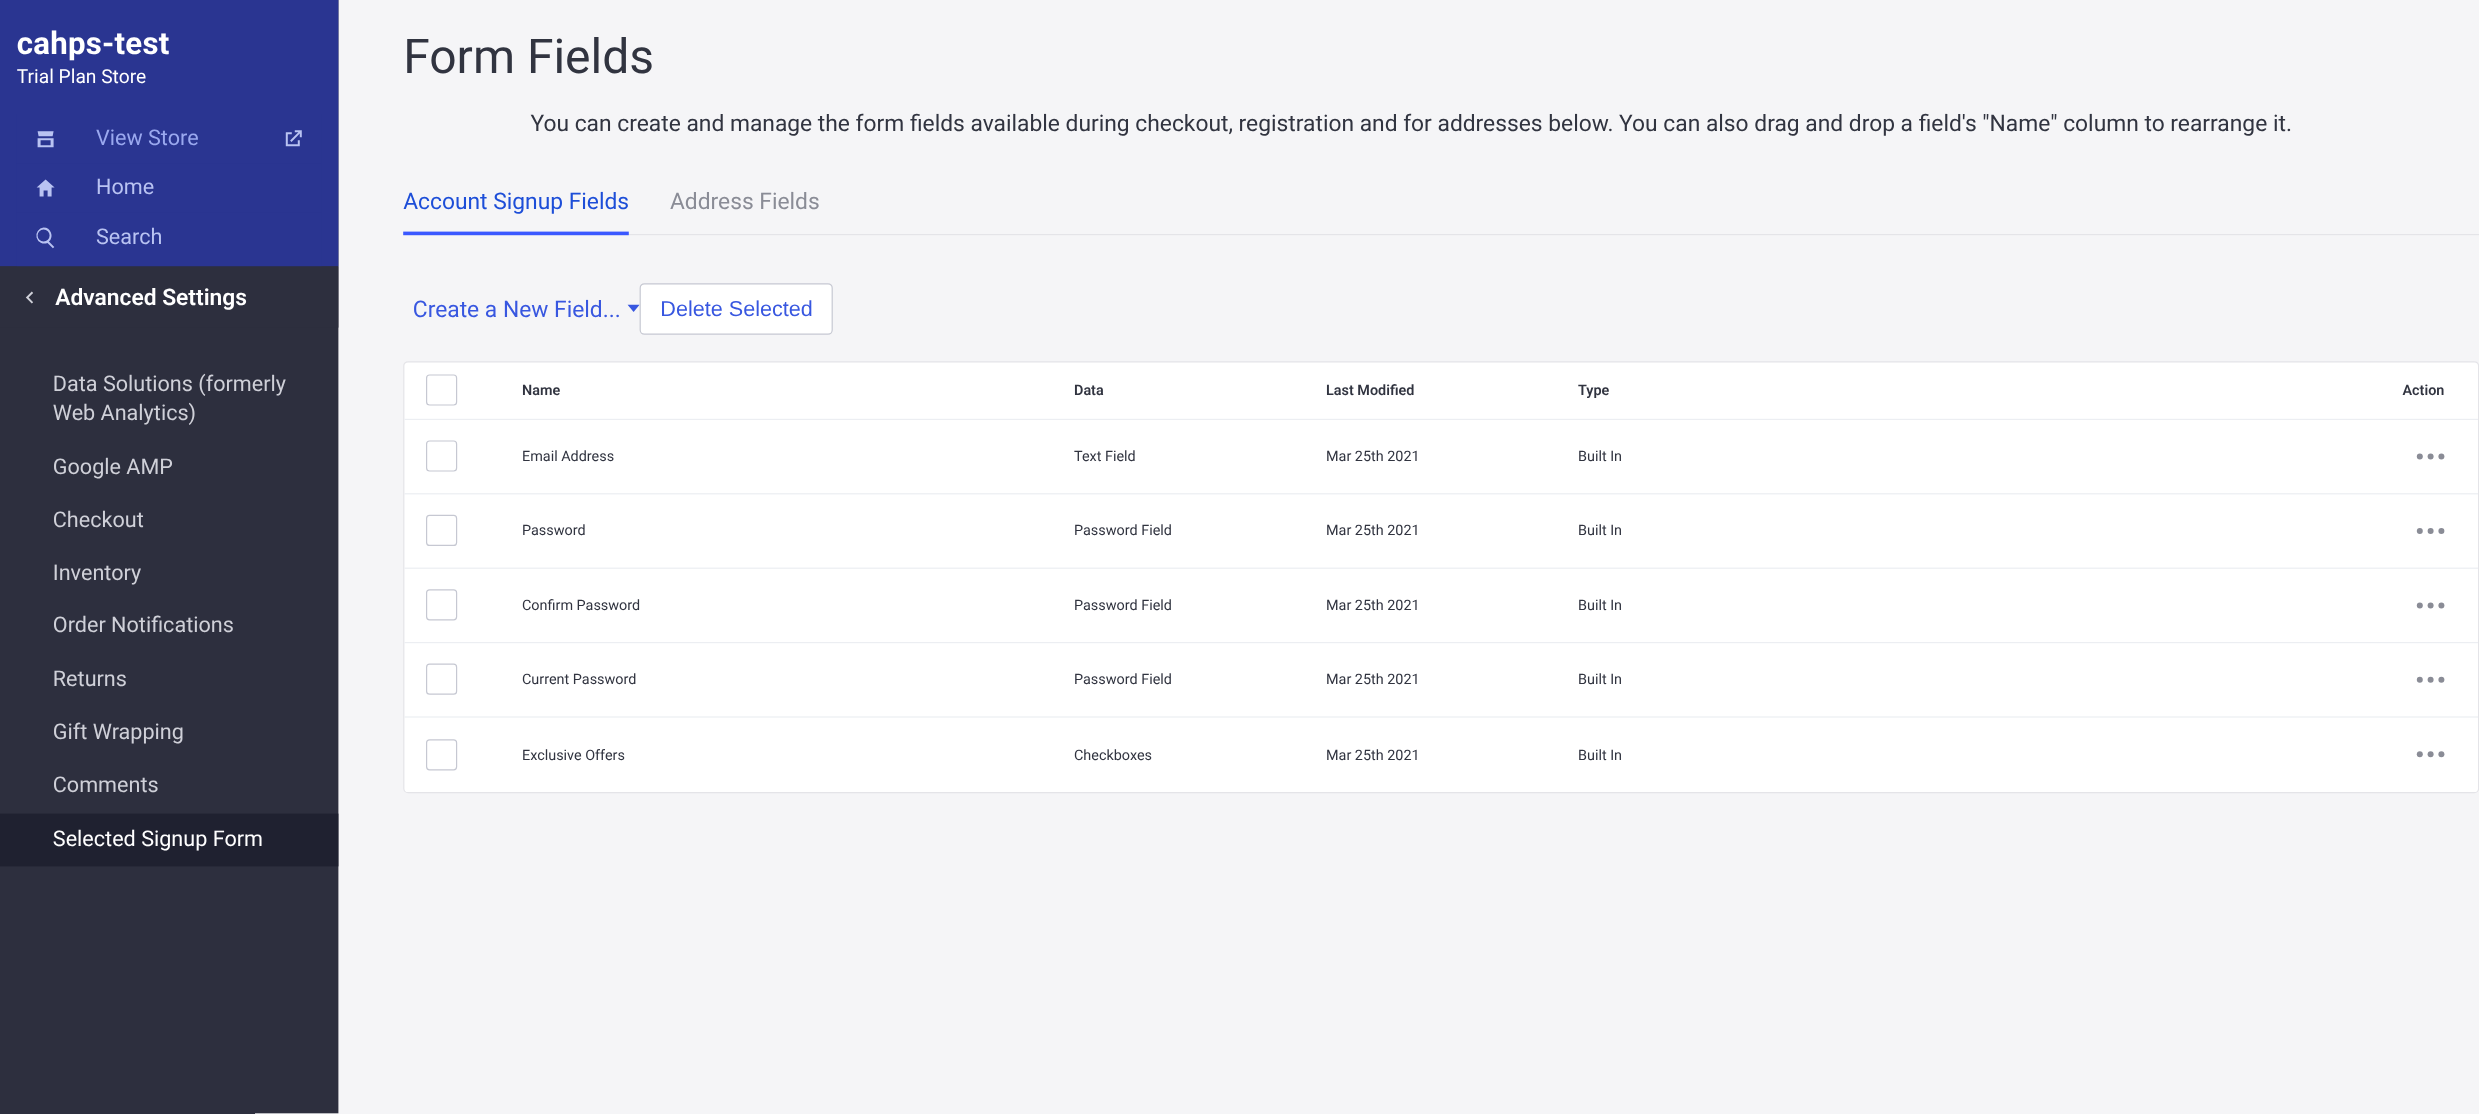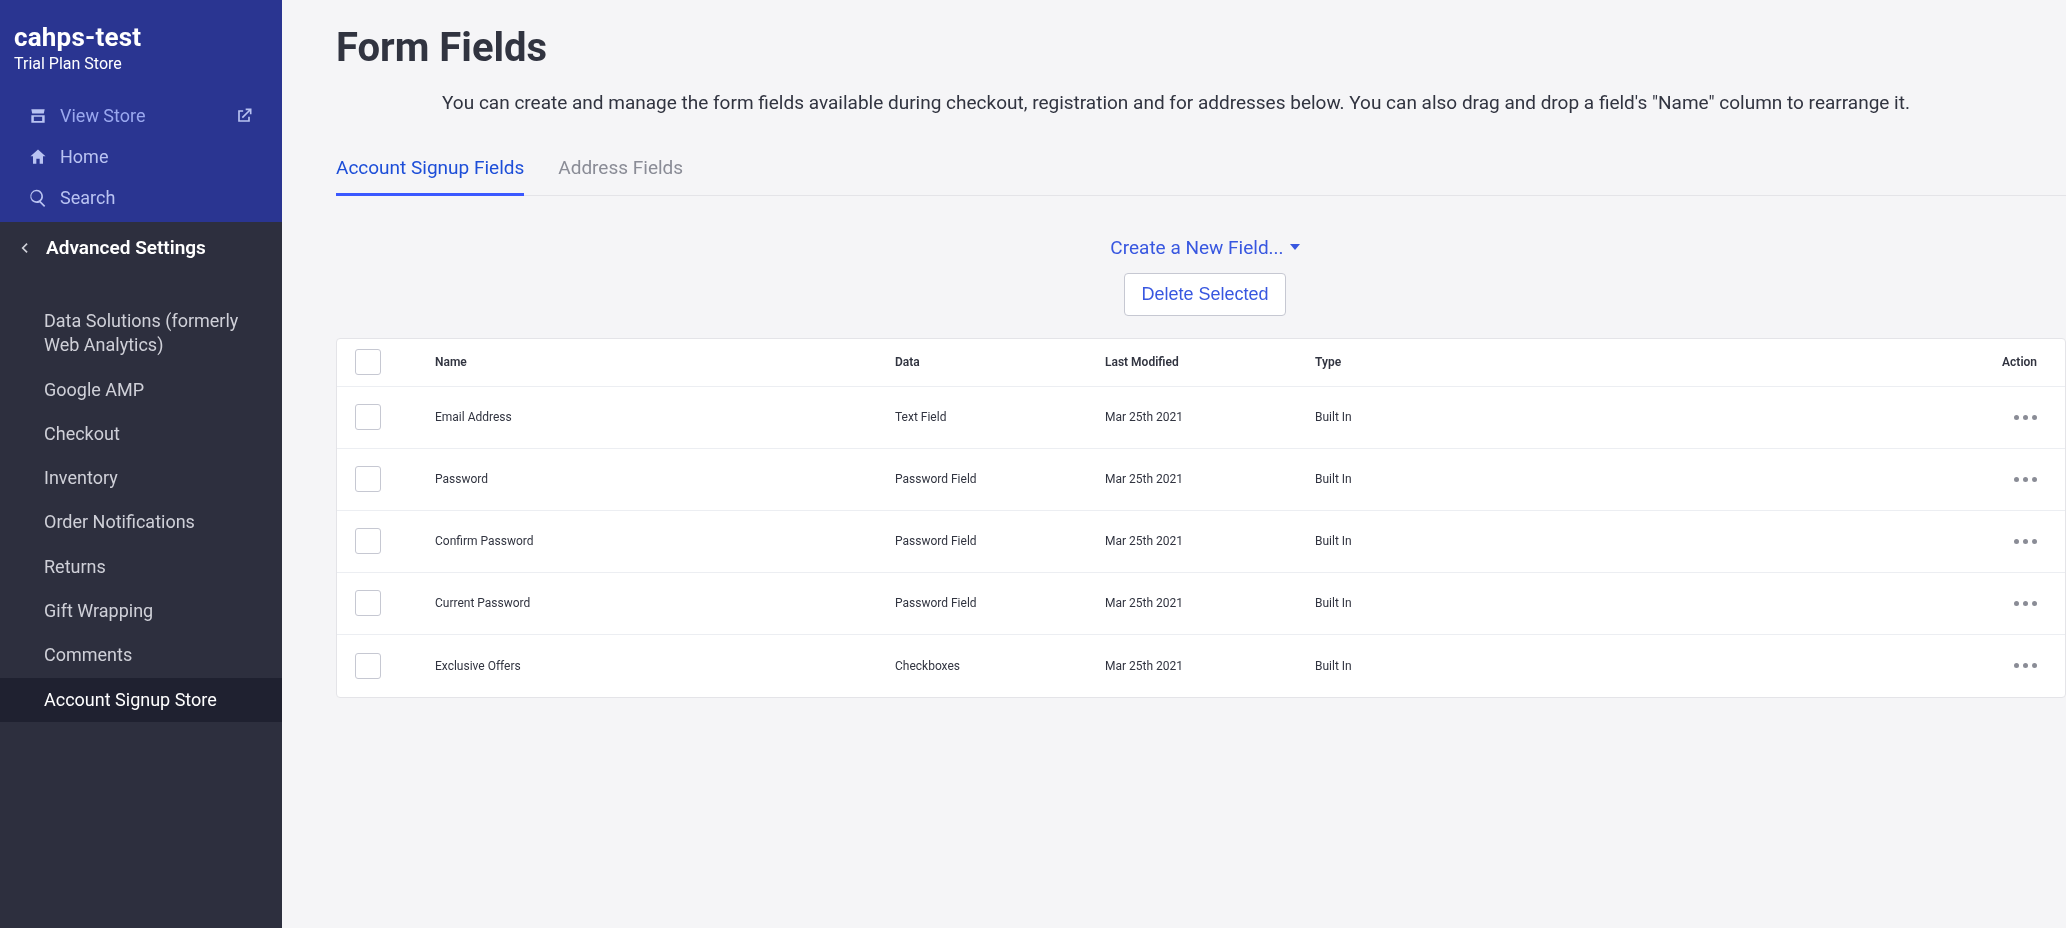--- a/index.html
+++ b/index.html
@@ -44,21 +44,21 @@
   .nav-item {
     display: flex;
     align-items: center;
     gap: 12px;
     padding: 10px 14px;
     color: #c7cbee;
     cursor: pointer;
   }
   .nav-item.blue { background: #2a3591; color: #b9c3f2; }
   .nav-item.blue .icon svg { fill: #b9c3f2; }
-  .nav-item .label { color: inherit; }
+  .nav-item .label { color: inherit; margin-left: 20px; }
   .nav-item.viewstore .label { color: #9aa8ef; }
   .external-icon { margin-left: auto; }
   .section-header {
     display: flex;
     align-items: center;
     gap: 12px;
     background: #2d2f3e;
     color: #ffffff;
     padding: 14px 14px;
     font-weight: 600;
@@ -83,21 +83,21 @@
   .icon svg { width: 20px; height: 20px; fill: #cfd0d8; }
 
   
   .main {
     flex: 1;
     padding: 24px 0 0 54px;
     overflow: hidden;
   }
   .page-title {
     font-size: 40px;
-    font-weight: 700;
+    font-weight: 400;
     color: #313440;
     margin-bottom: 18px;
   }
   .page-desc {
     font-size: 19px;
     color: #313440;
     max-width: 1680px;
     line-height: 1.5;
     margin-bottom: 26px;
     text-align: center;
@@ -116,24 +116,22 @@
     border-bottom: 3px solid transparent;
     margin-bottom: -1px;
   }
   .tab.active {
     color: #1d4ed8;
     border-bottom-color: #3a58ff;
   }
   .toolbar {
     display: flex;
     align-items: center;
-    gap: 14px;
     margin-bottom: 22px;
     padding-left: 8px;
-    flex-direction: column;
   }
   .link-btn {
     color: #3857e0;
     font-size: 19px;
     display: inline-flex;
     align-items: center;
     gap: 6px;
     cursor: pointer;
   }
   .link-btn .caret {
@@ -236,21 +234,21 @@
 
     <div class="sub-list" id="sub-list">
         <div class="sub-item">Data Solutions (formerly Web Analytics)</div>
         <div class="sub-item">Google AMP</div>
         <div class="sub-item">Checkout</div>
         <div class="sub-item">Inventory</div>
         <div class="sub-item">Order Notifications</div>
         <div class="sub-item">Returns</div>
         <div class="sub-item">Gift Wrapping</div>
         <div class="sub-item">Comments</div>
-        <div class="sub-item active">Account Signup Store</div>
+        <div class="sub-item active">Selected Signup Form</div>
       </div>
   </aside>
 
   <main class="main">
     <h1 class="page-title">Form Fields</h1>
     <p class="page-desc">You can create and manage the form fields available during checkout, registration and for addresses below. You can also drag and drop a field's "Name" column to rearrange it.</p>
 
     <div class="tabs" id="tabs">
         <div class="tab active">Account Signup Fields</div>
         <div class="tab">Address Fields</div>

